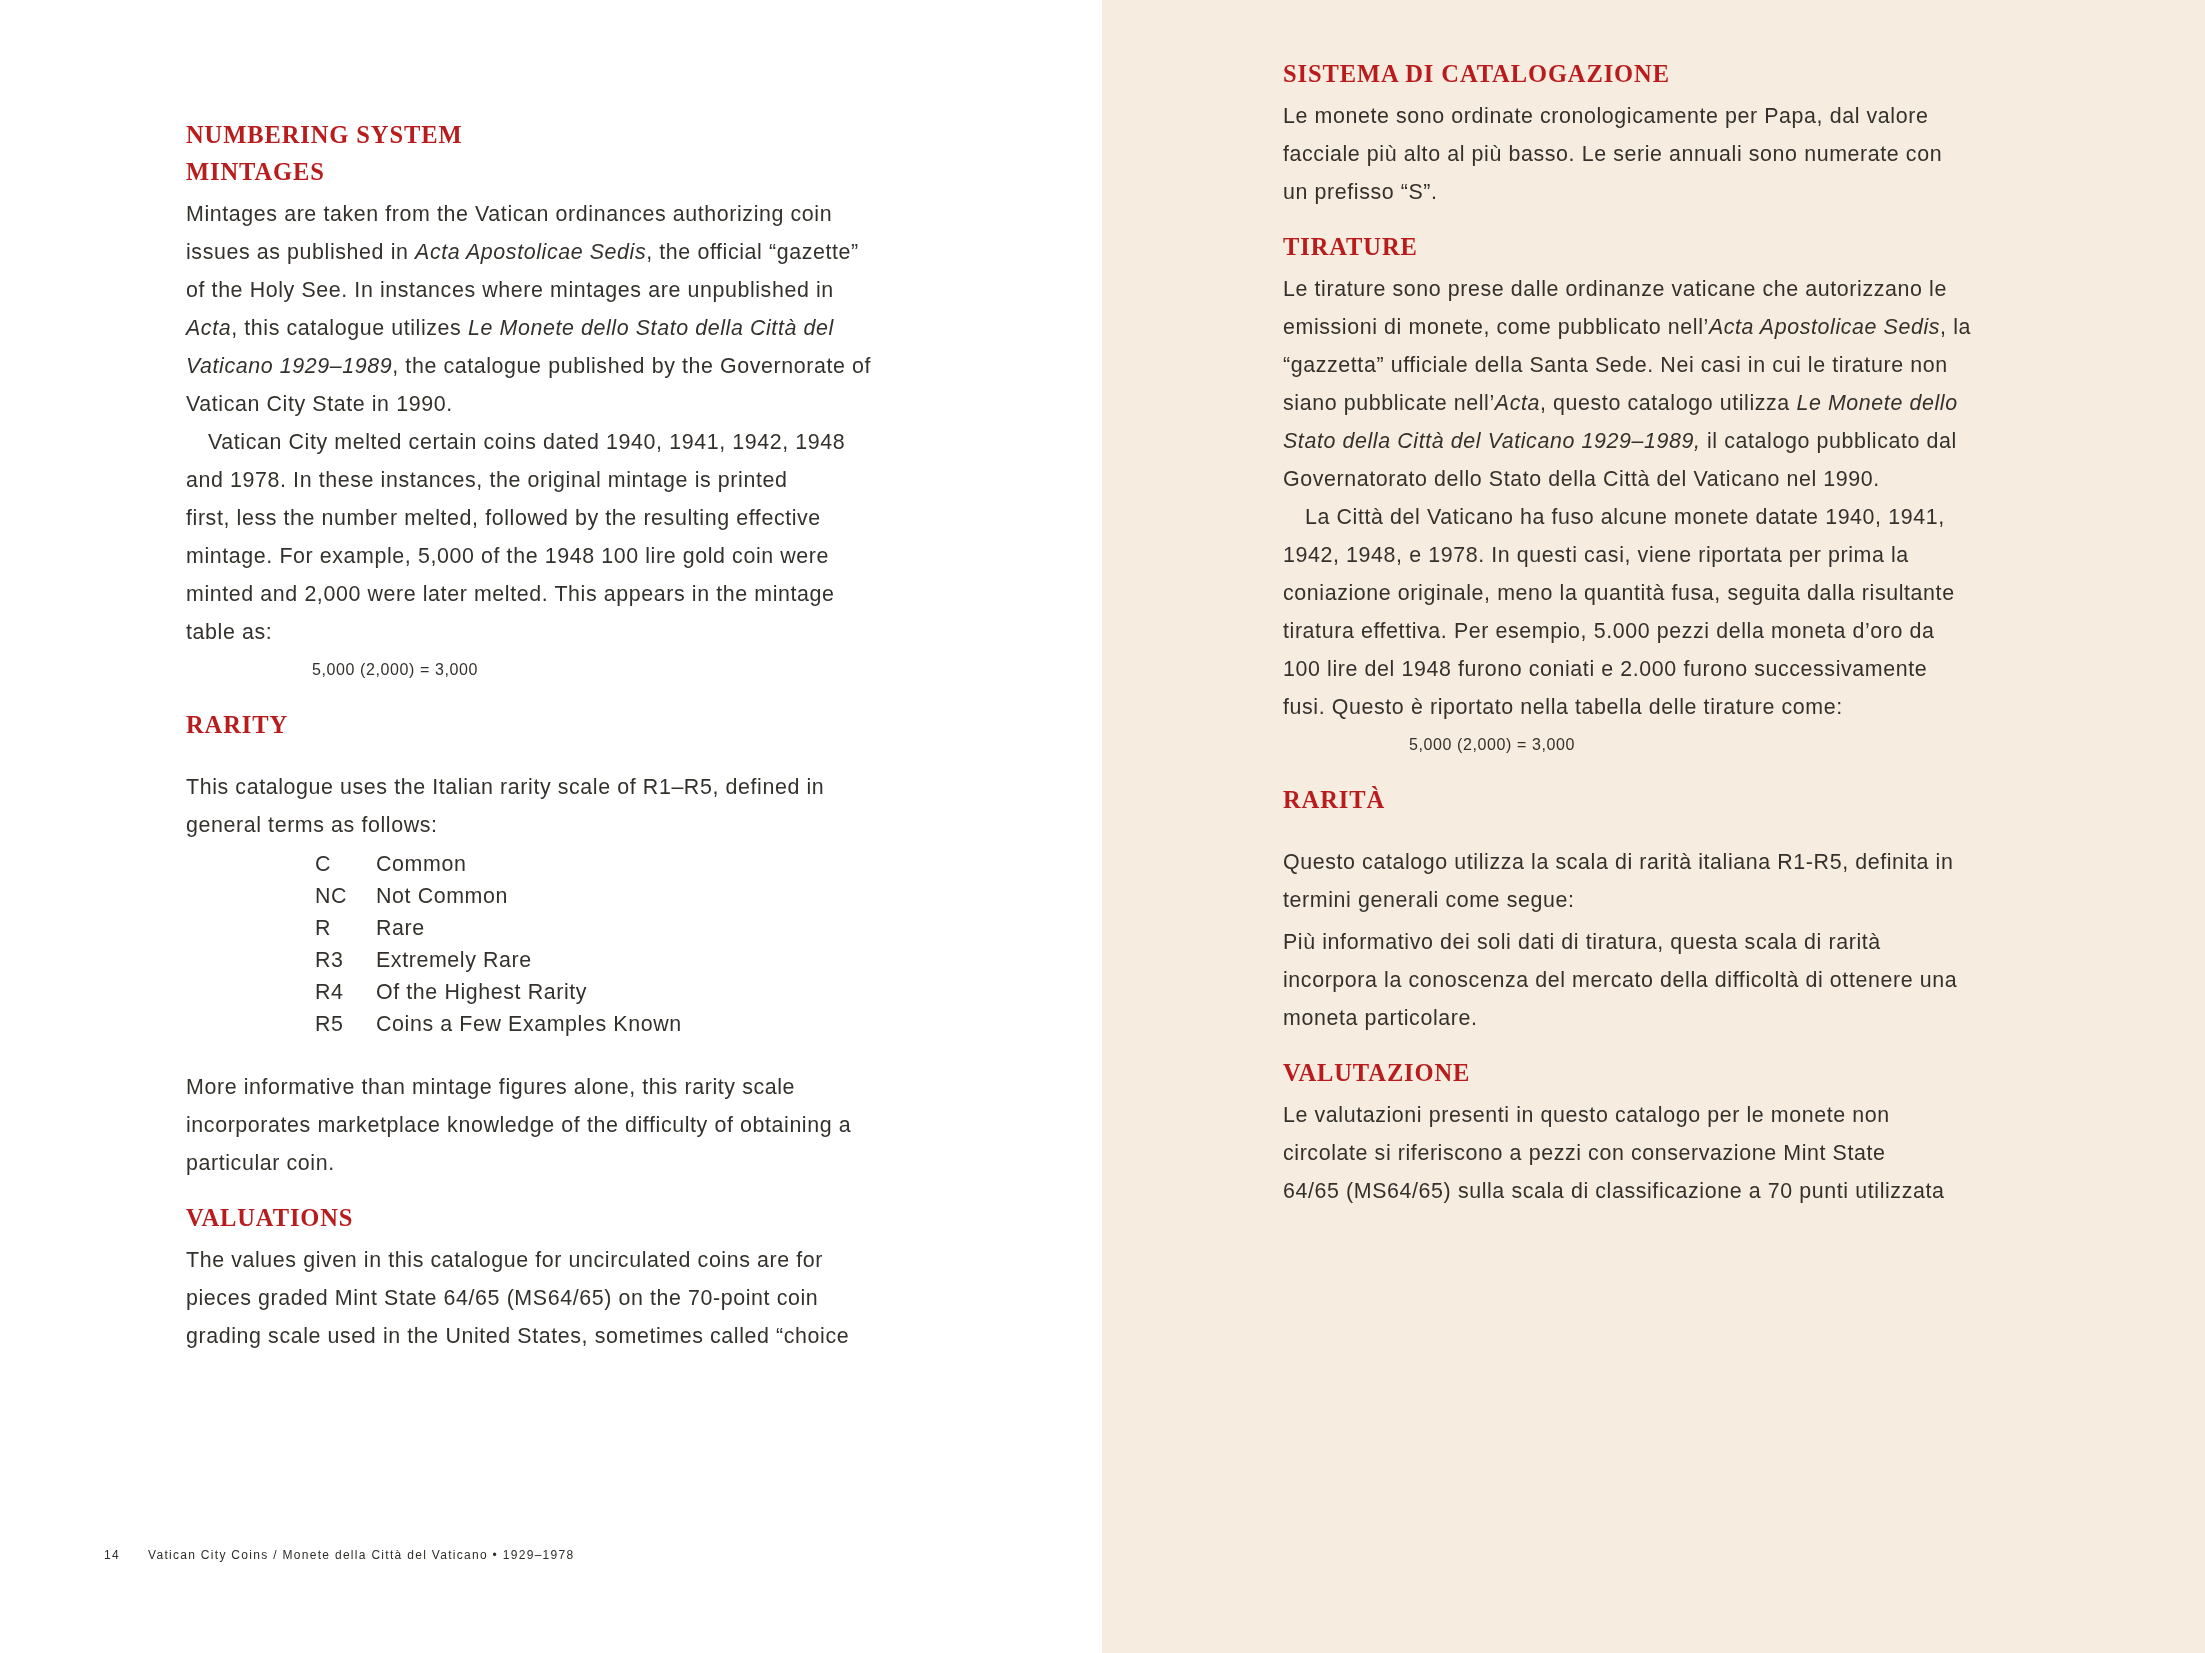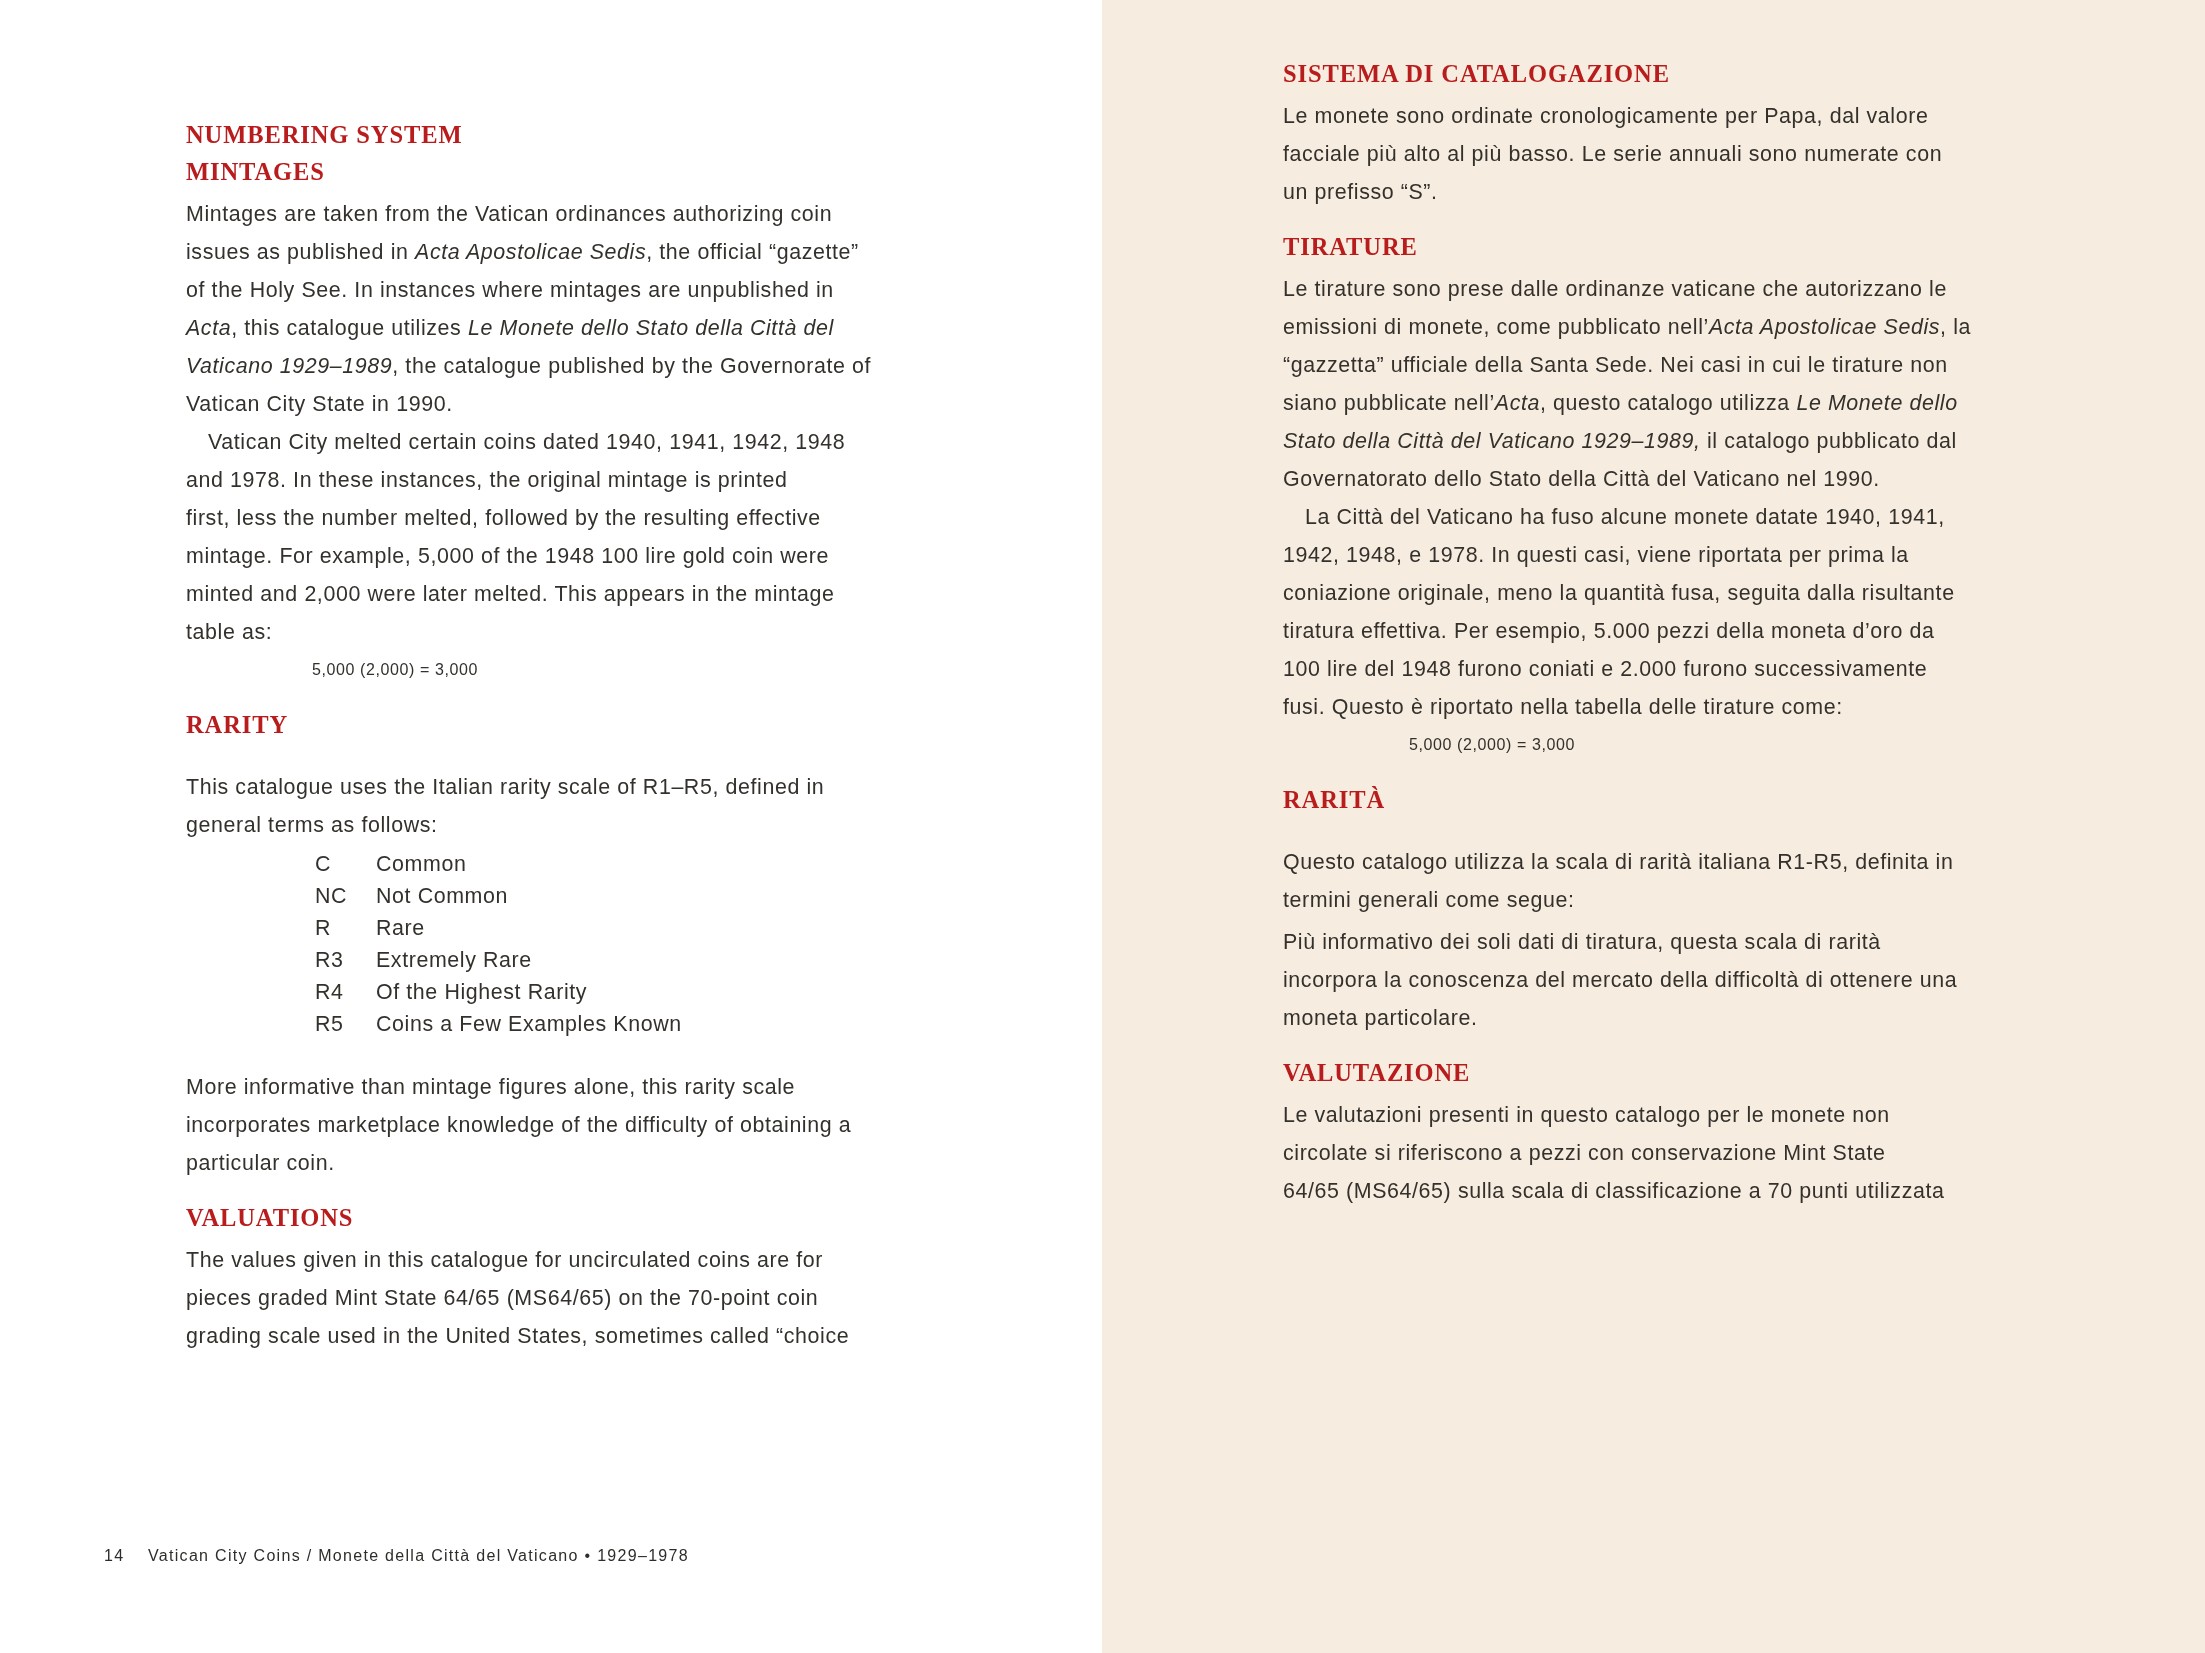--- a/index.html
+++ b/index.html
@@ -35,21 +35,21 @@
     padding-left:126px;
     margin:0 0 22px 0;
   }
   .rarity-list{margin:3.7px 0 28px 129px;}
   .rarity-list .row{display:flex;font-size:21.4px;line-height:32px;letter-spacing:0.6px;}
   .rarity-list .code{width:61px;flex:0 0 auto;}
   .rarity-list-simple{margin:3.7px 0 28px 126px;}
   .rarity-list-simple .row{font-size:21.4px;line-height:32px;letter-spacing:0.6px;}
   .footer{
     position:absolute;top:1546px;left:104px;
-    font-size:16px;line-height:19.6px;letter-spacing:1.3px;
+    font-size:12px;line-height:19.6px;letter-spacing:1.3px;
     color:#2f2d29;white-space:nowrap;
   }
   .footer .pagenum{position:absolute;left:0;top:0;}
   .footer .ftext{margin-left:44px;}
   i{font-style:italic;}
 </style>
 </head>
 <body>
 
 <div class="spread">

